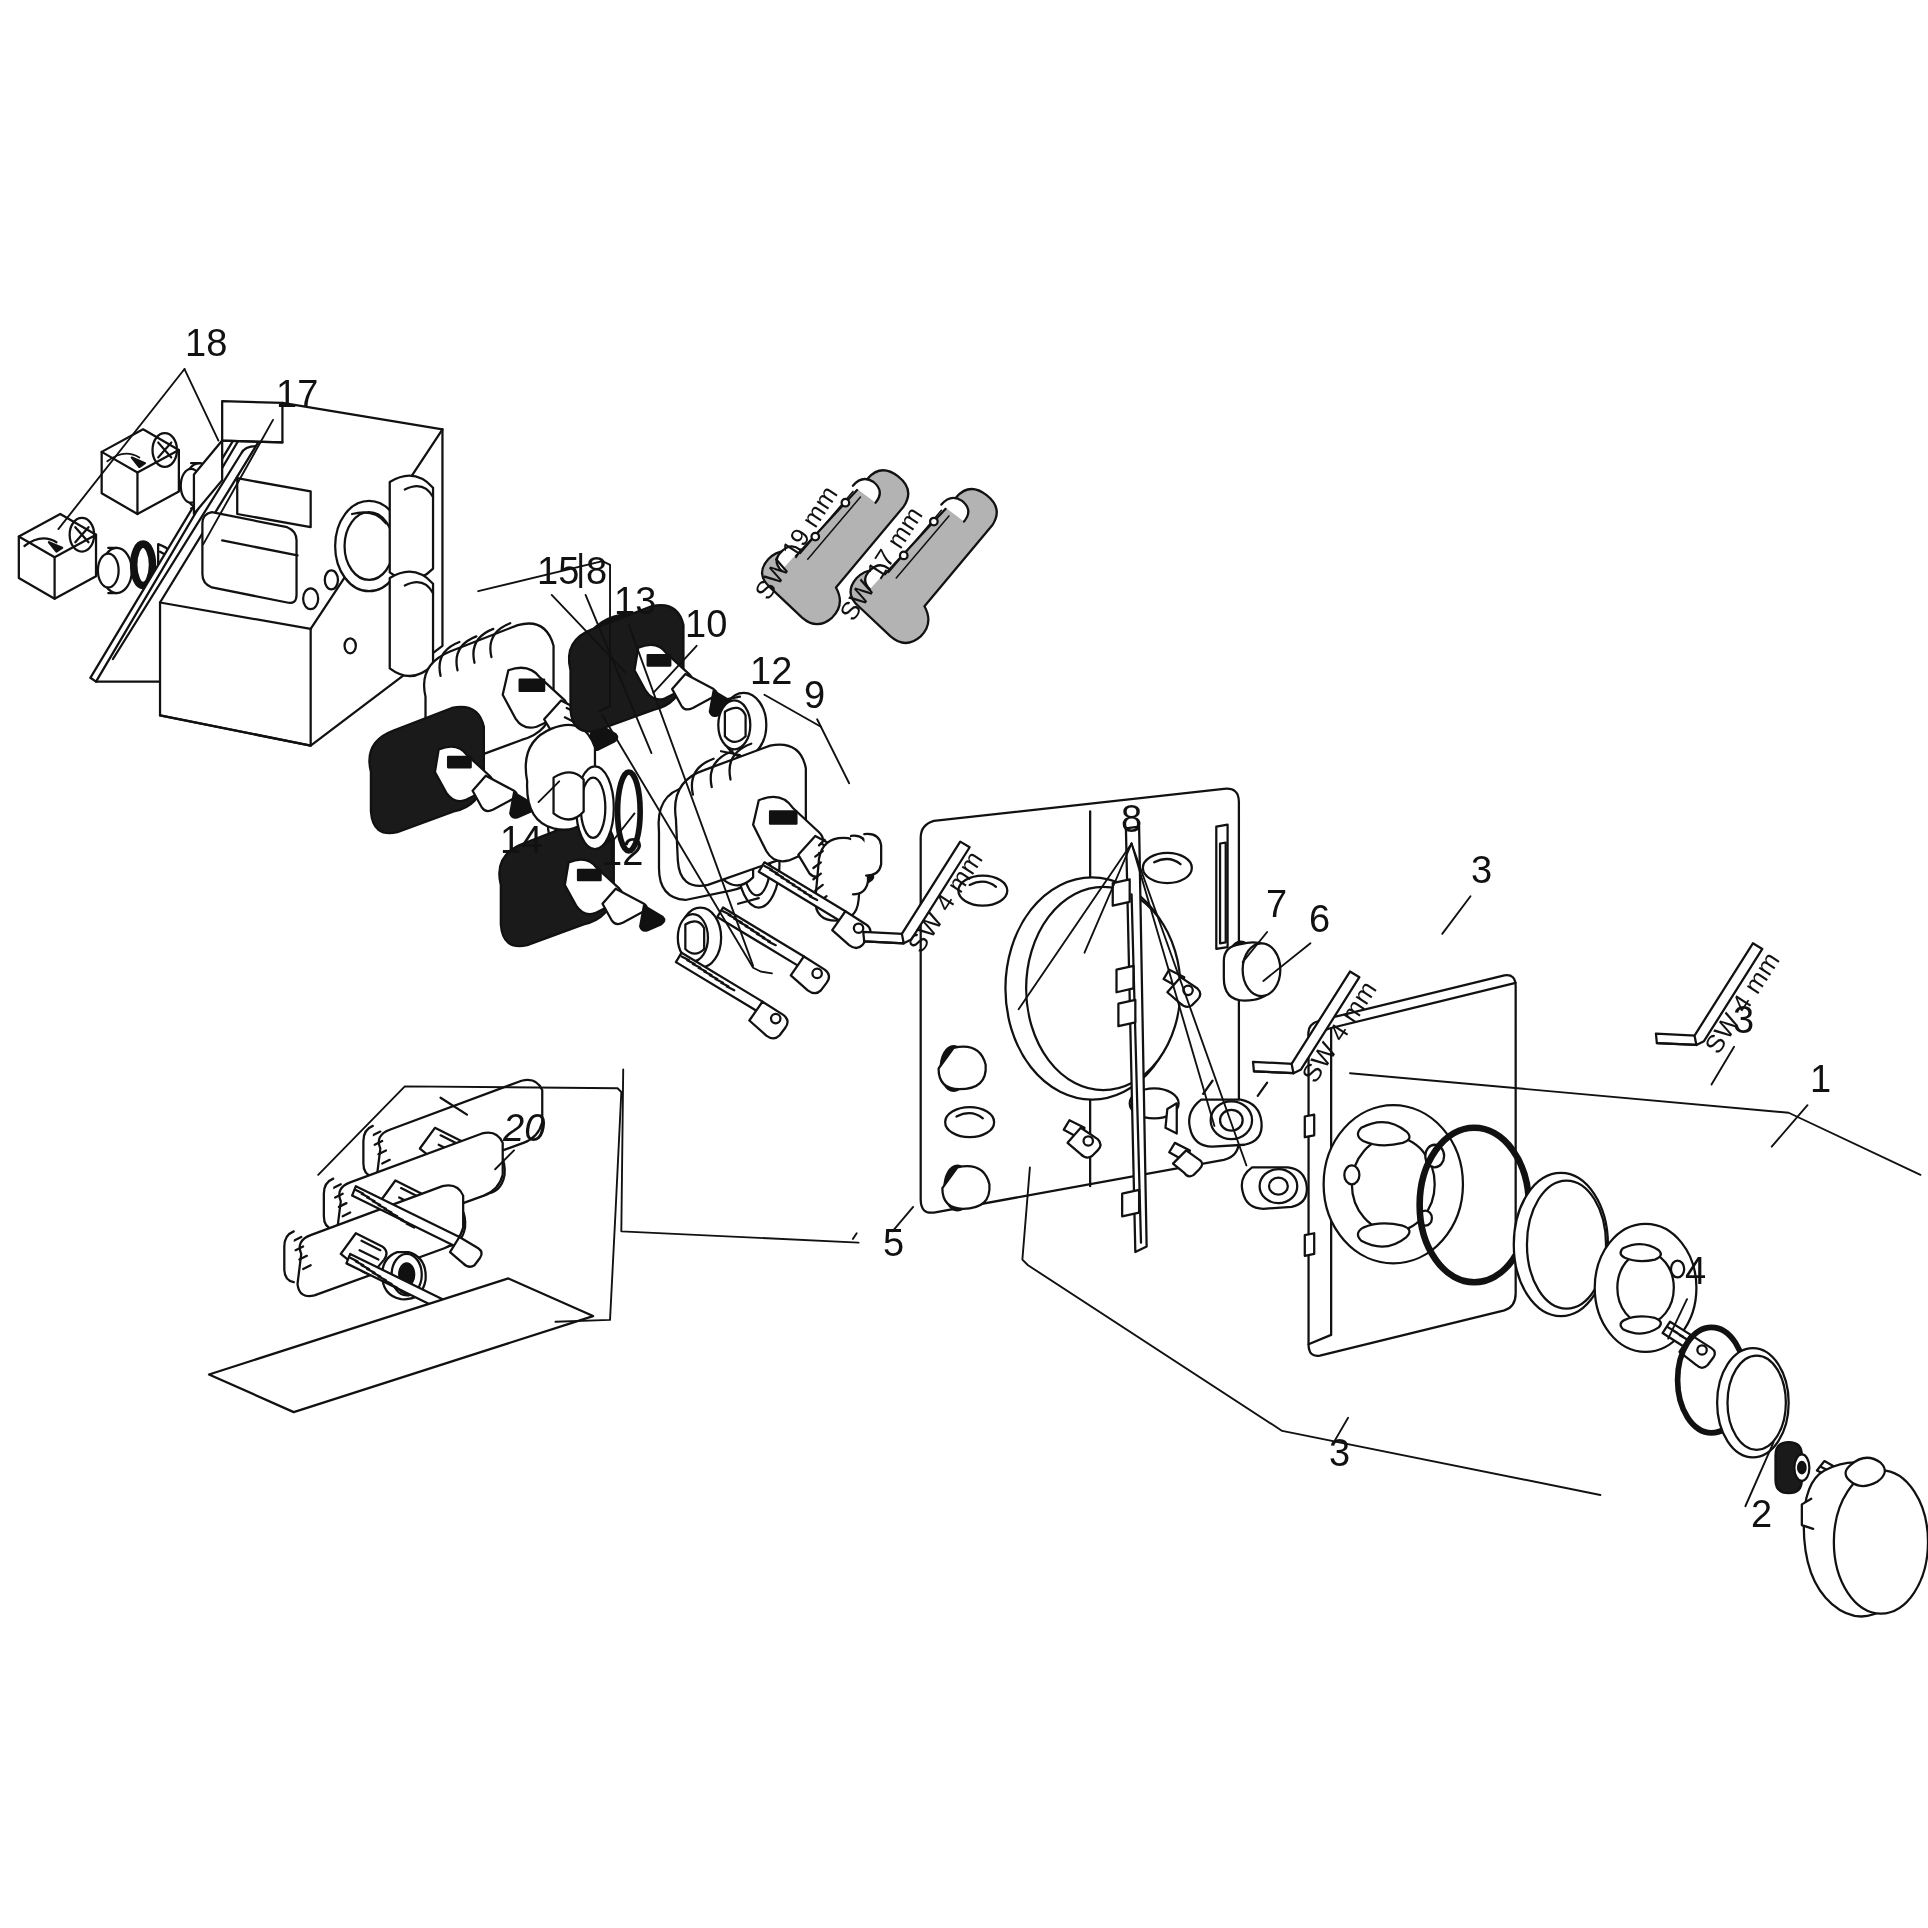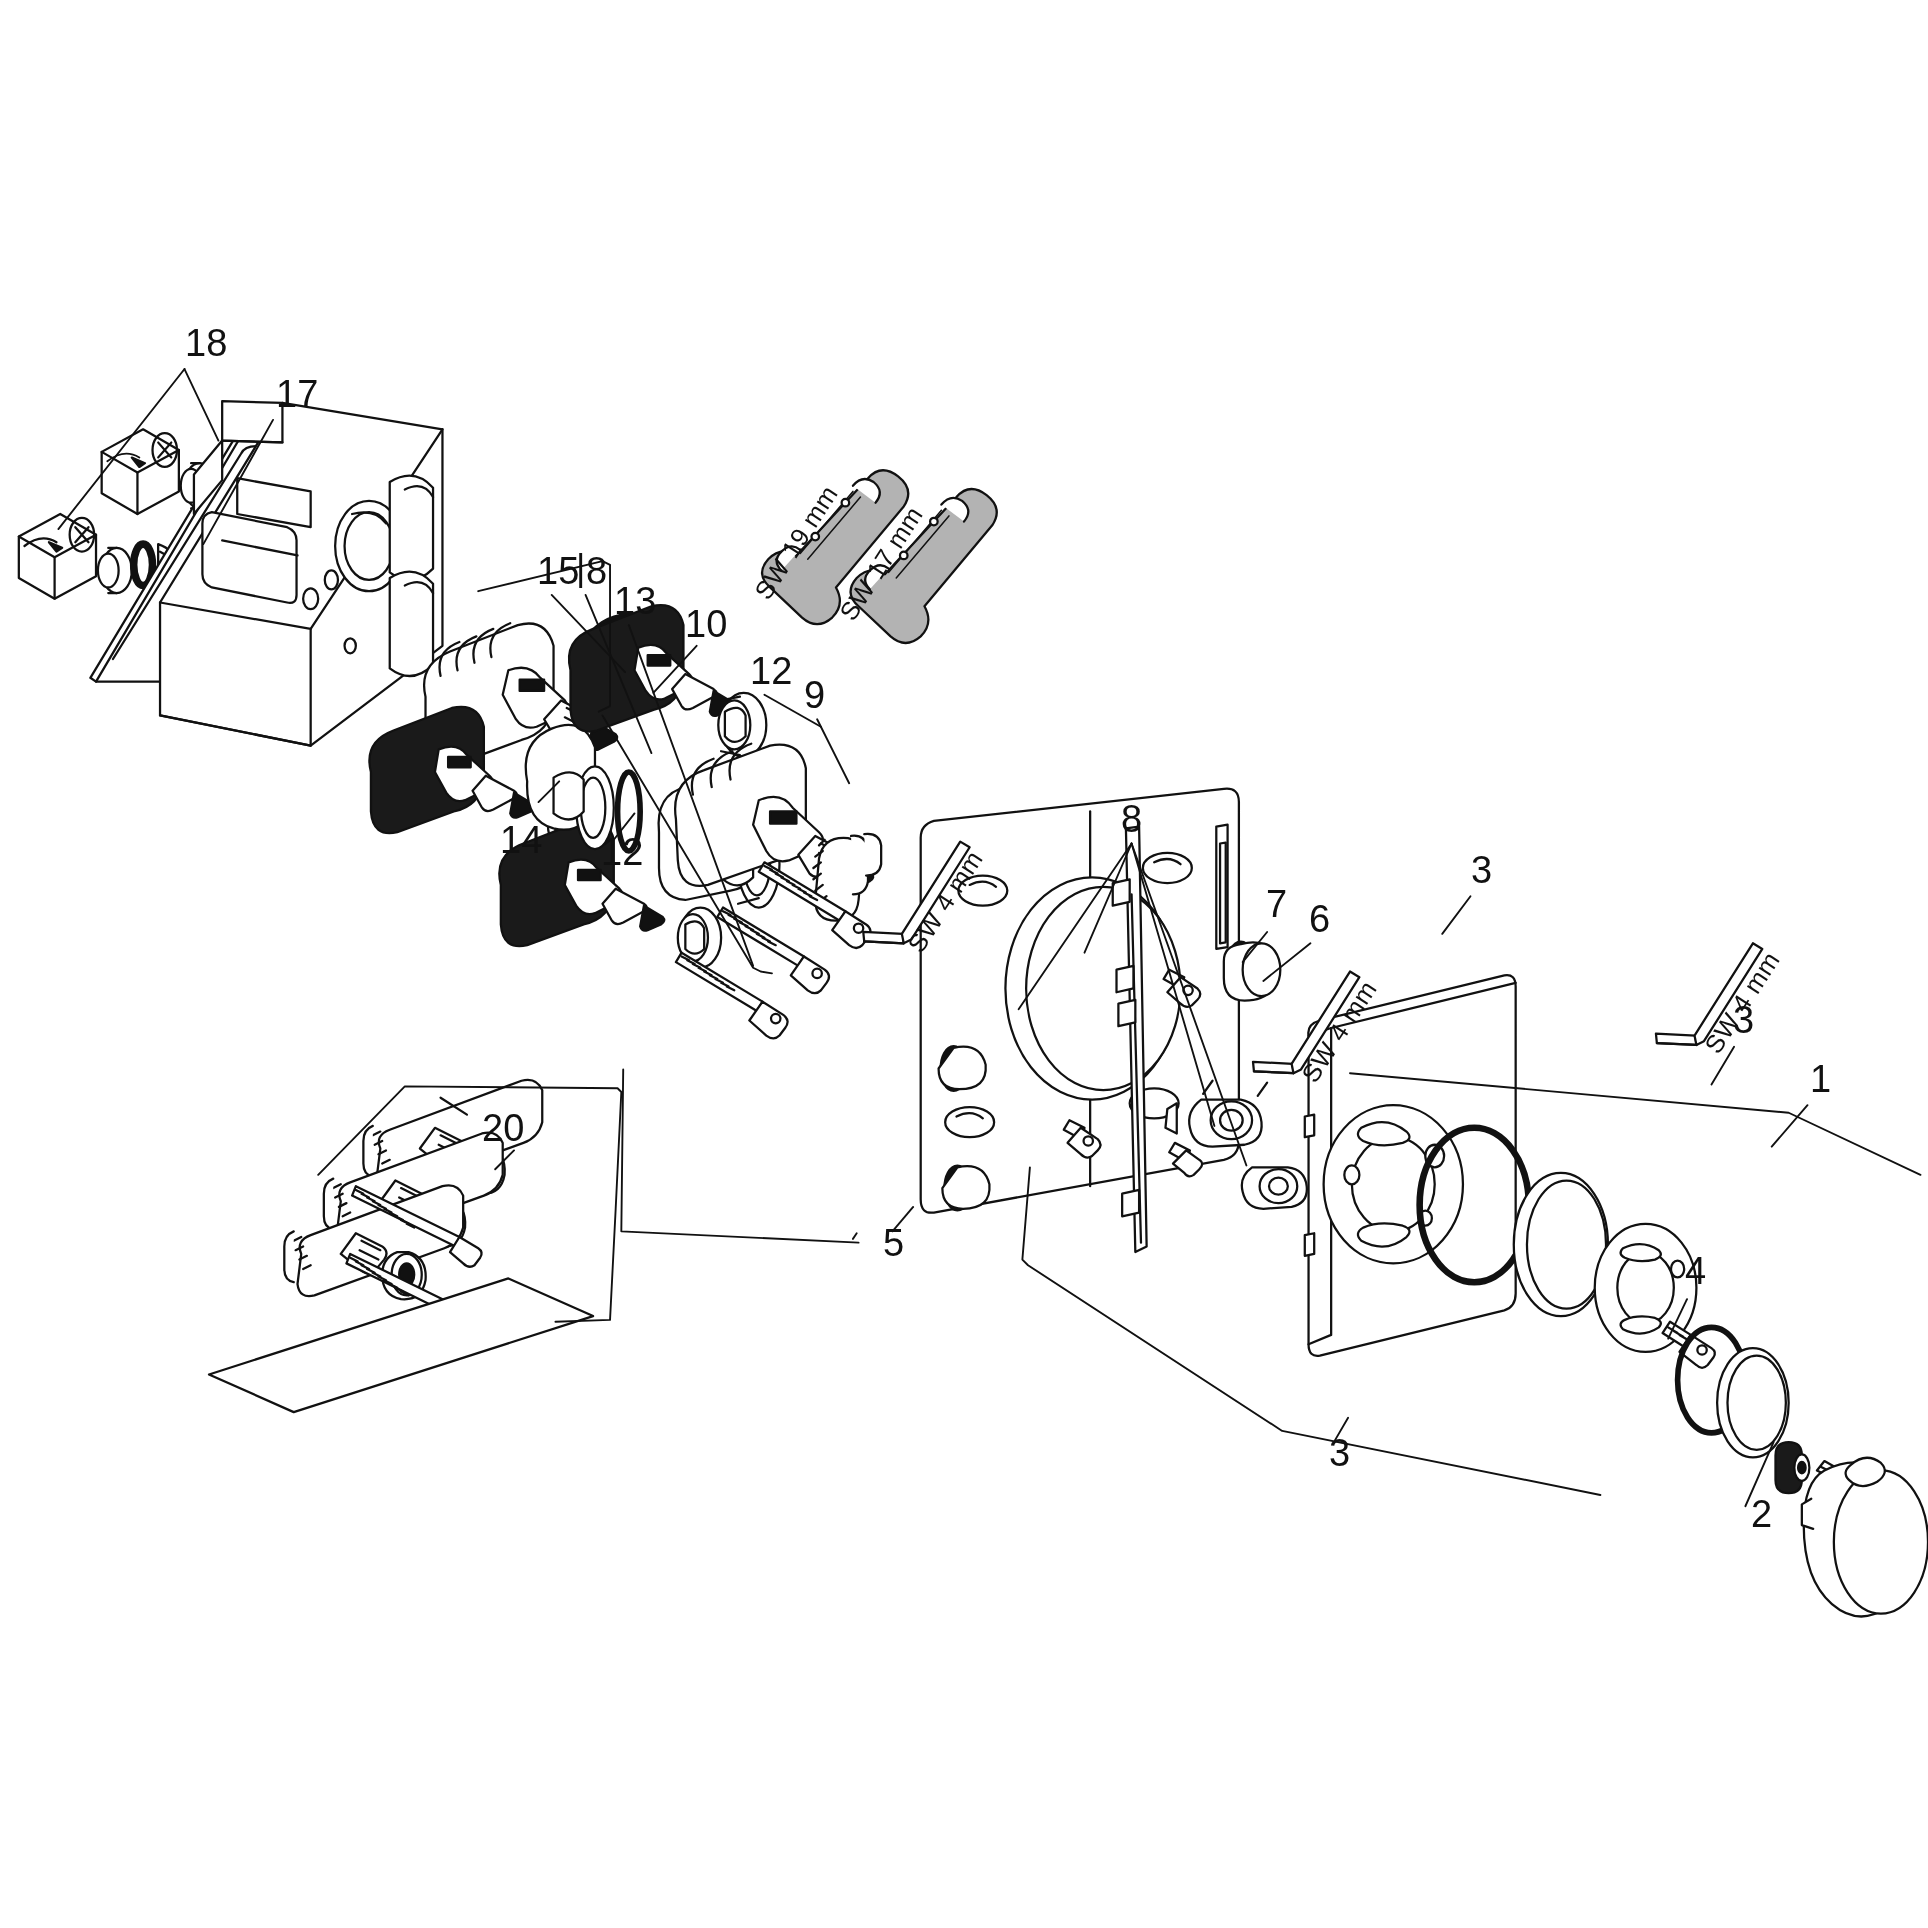--- a/index.html
+++ b/index.html
@@ -478,21 +478,21 @@
 <div class="callout" style="left:276px;  top:375px;">17</div>
 <div class="callout" style="left:537px;  top:552px;">15</div>
 <div class="callout" style="left:576px; top:550px; font-size:36px;">|</div>
 <div class="callout" style="left:586px;  top:552px;">8</div>
 <div class="callout" style="left:614px;  top:582px;">13</div>
 <div class="callout" style="left:685px;  top:605px;">10</div>
 <div class="callout" style="left:750px;  top:652px;">12</div>
 <div class="callout" style="left:804px;  top:676px;">9</div>
 <div class="callout" style="left:500px;  top:797px;margin-top:24px;">14</div>
 <div class="callout" style="left:601px;  top:833px;">12</div>
-<div class="callout" style="left:482px;  top:1109px;">20</div>
+<div class="callout" style="left:503px;  top:1109px;font-style:italic;">20</div>
 <div class="callout" style="left:883px;  top:1224px;">5</div>
 <div class="callout" style="left:1121px; top:800px;">8</div>
 <div class="callout" style="left:1266px; top:885px;">7</div>
 <div class="callout" style="left:1309px; top:900px;">6</div>
 <div class="callout" style="left:1471px; top:851px;">3</div>
 <div class="callout" style="left:1329px; top:1434px;">3</div>
 <div class="callout" style="left:1685px; top:1252px;">4</div>
 <div class="callout" style="left:1733px; top:1001px;">3</div>
 <div class="callout" style="left:1810px; top:1060px;">1</div>
 <div class="callout" style="left:1751px; top:1495px;">2</div>

